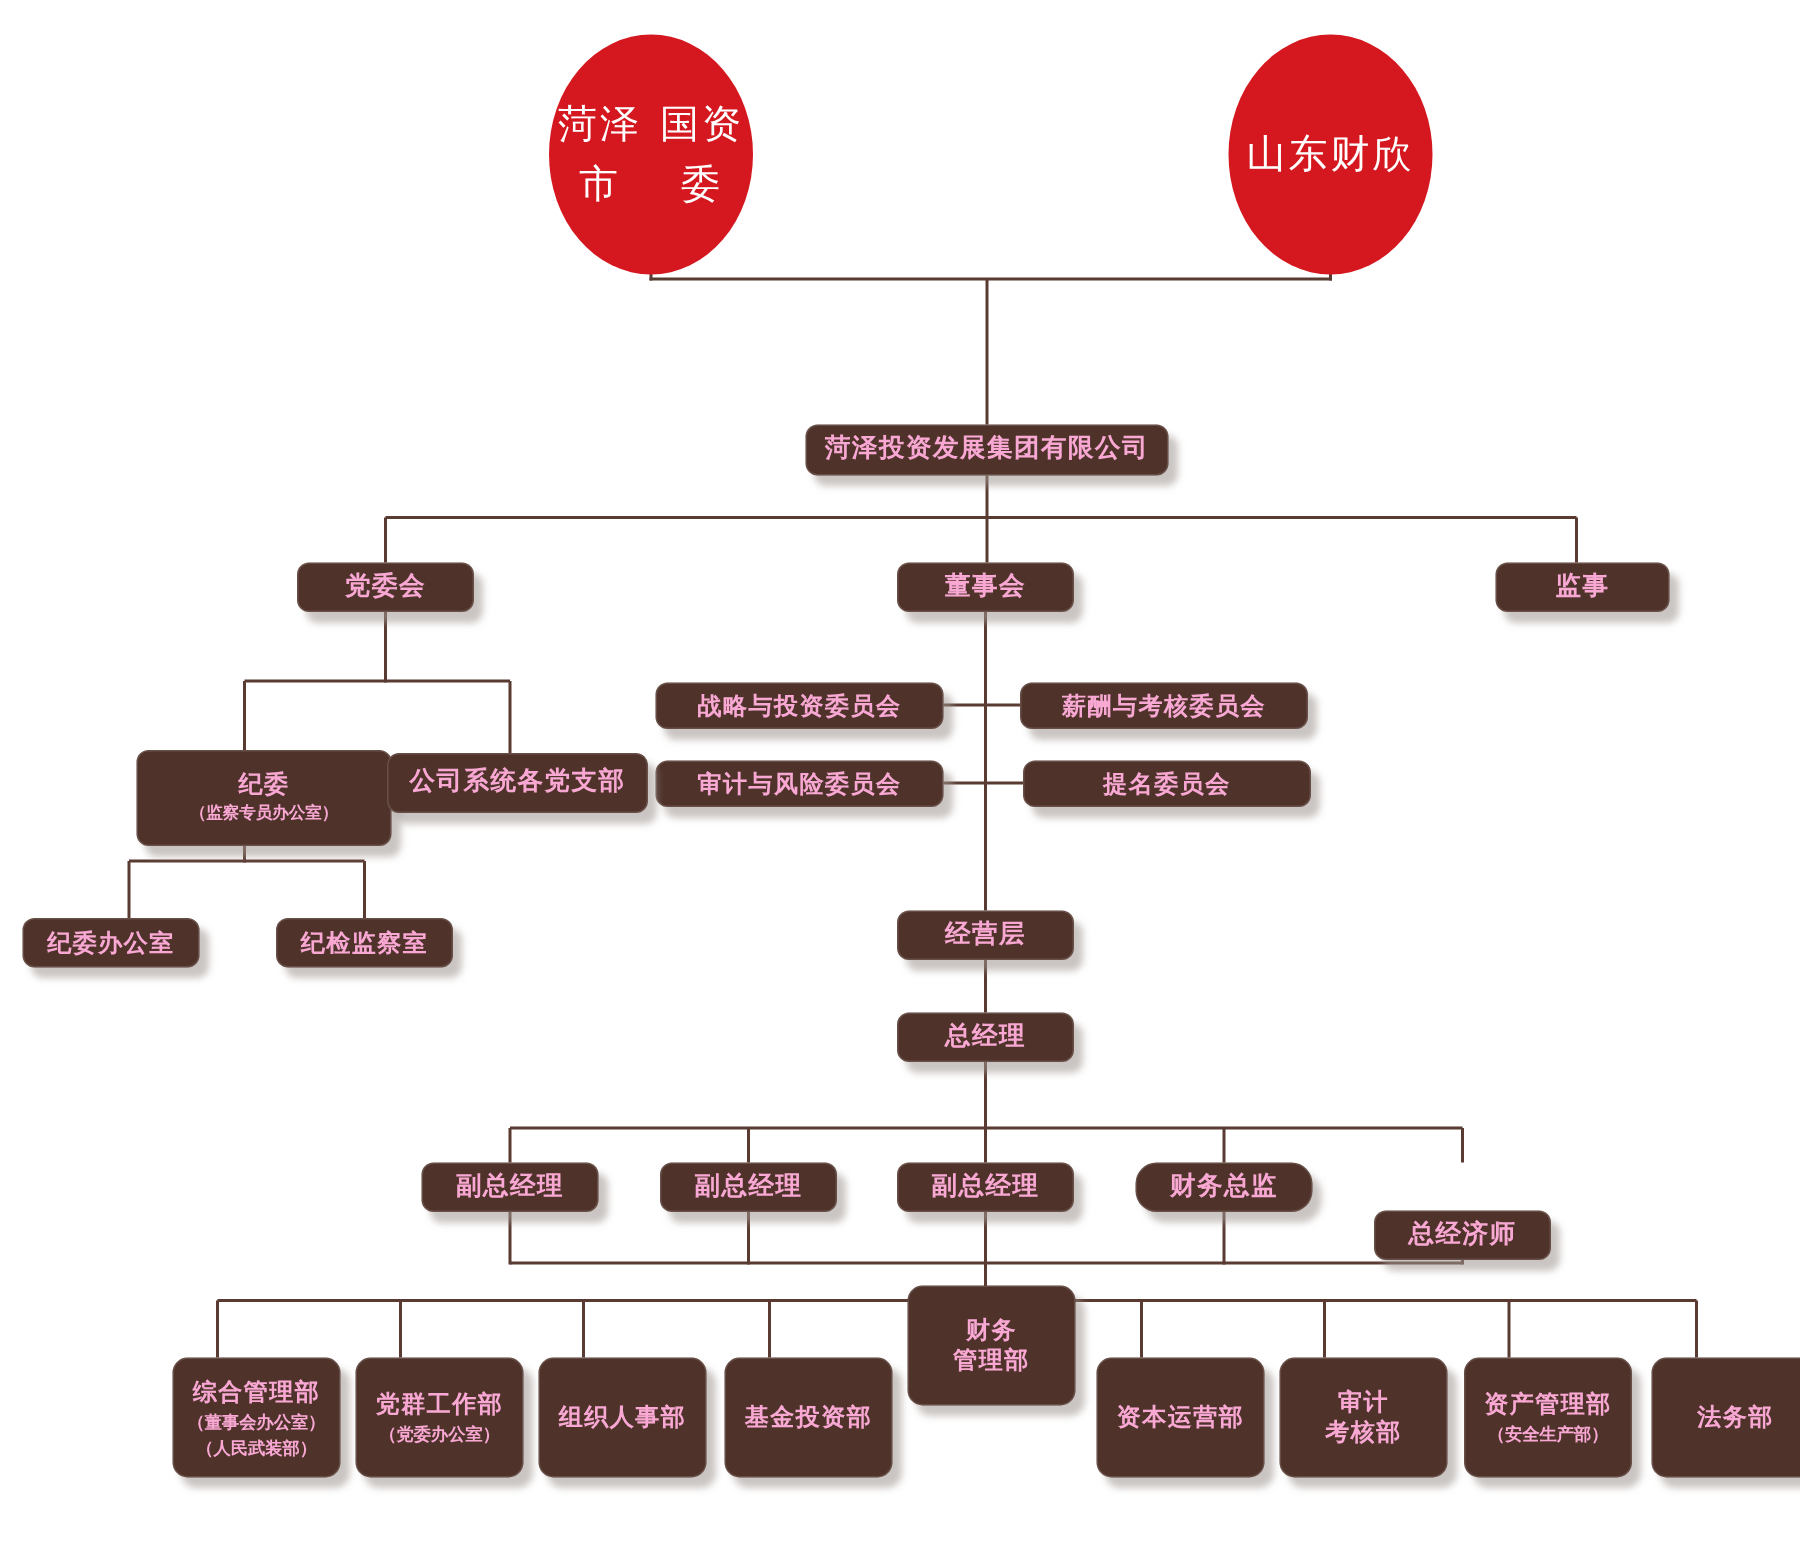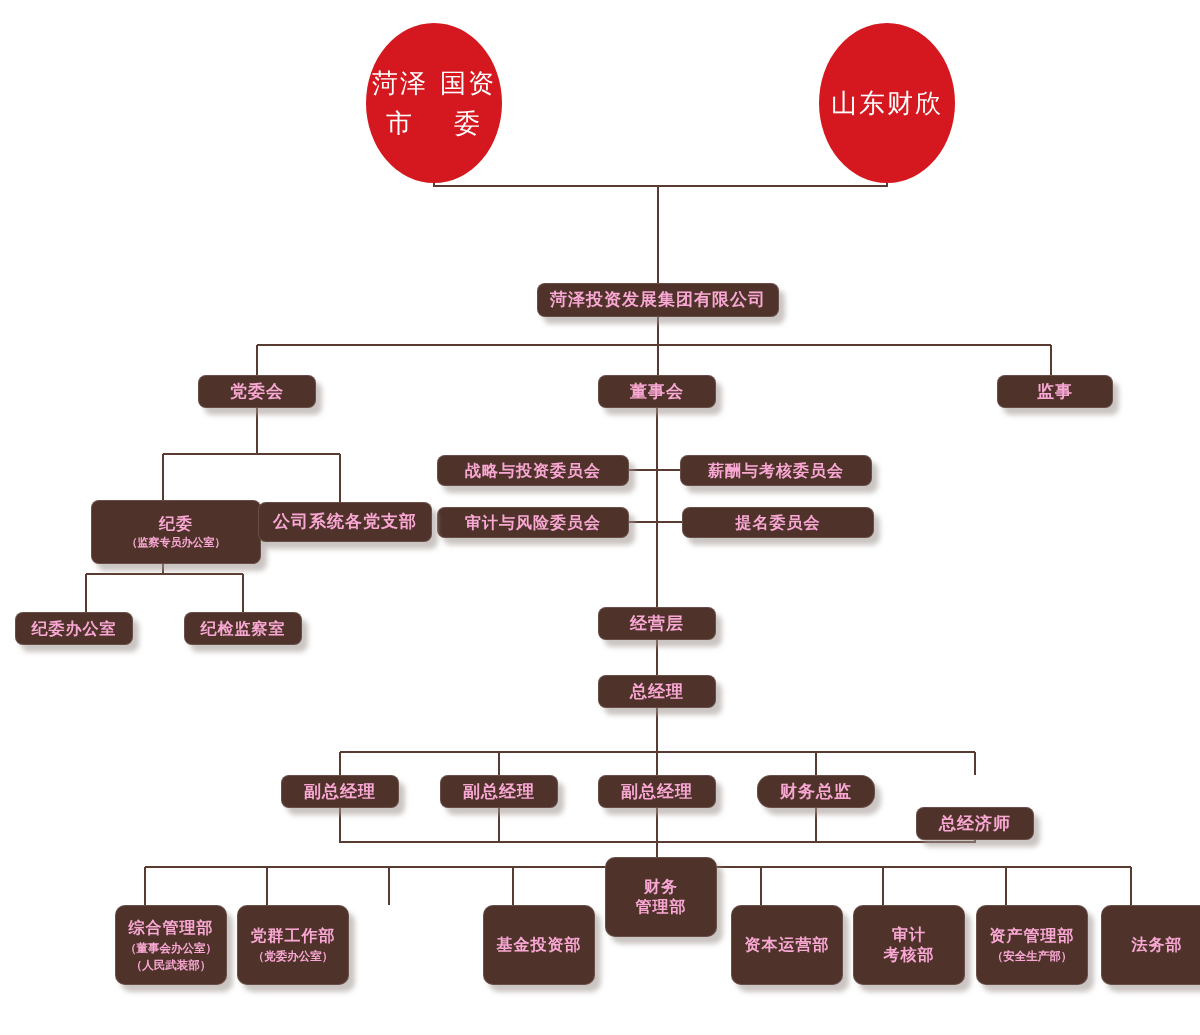--- a/index.html
+++ b/index.html
@@ -164,20 +164,23 @@
 
   <div class="node dept" style="left:89px;top:905px;width:112px;height:80px;">
     <span class="main">综合管理部</span>
     <span class="sub">（董事会办公室）</span>
     <span class="sub">（人民武装部）</span>
   </div>
   <div class="node dept" style="left:211px;top:905px;width:112px;height:80px;">
     <span class="main">党群工作部</span>
     <span class="sub">（党委办公室）</span>
   </div>
+  <div class="node dept" style="left:333px;top:905px;width:112px;height:80px;">
+    <span class="main">组织人事部</span>
+  </div>
   <div class="node dept" style="left:457px;top:905px;width:112px;height:80px;">
     <span class="main">基金投资部</span>
   </div>
   <div class="node dept" style="left:579px;top:857px;width:112px;height:80px;">
     <span class="main">财务</span>
     <span class="main">管理部</span>
   </div>
   <div class="node dept" style="left:705px;top:905px;width:112px;height:80px;">
     <span class="main">资本运营部</span>
   </div>

